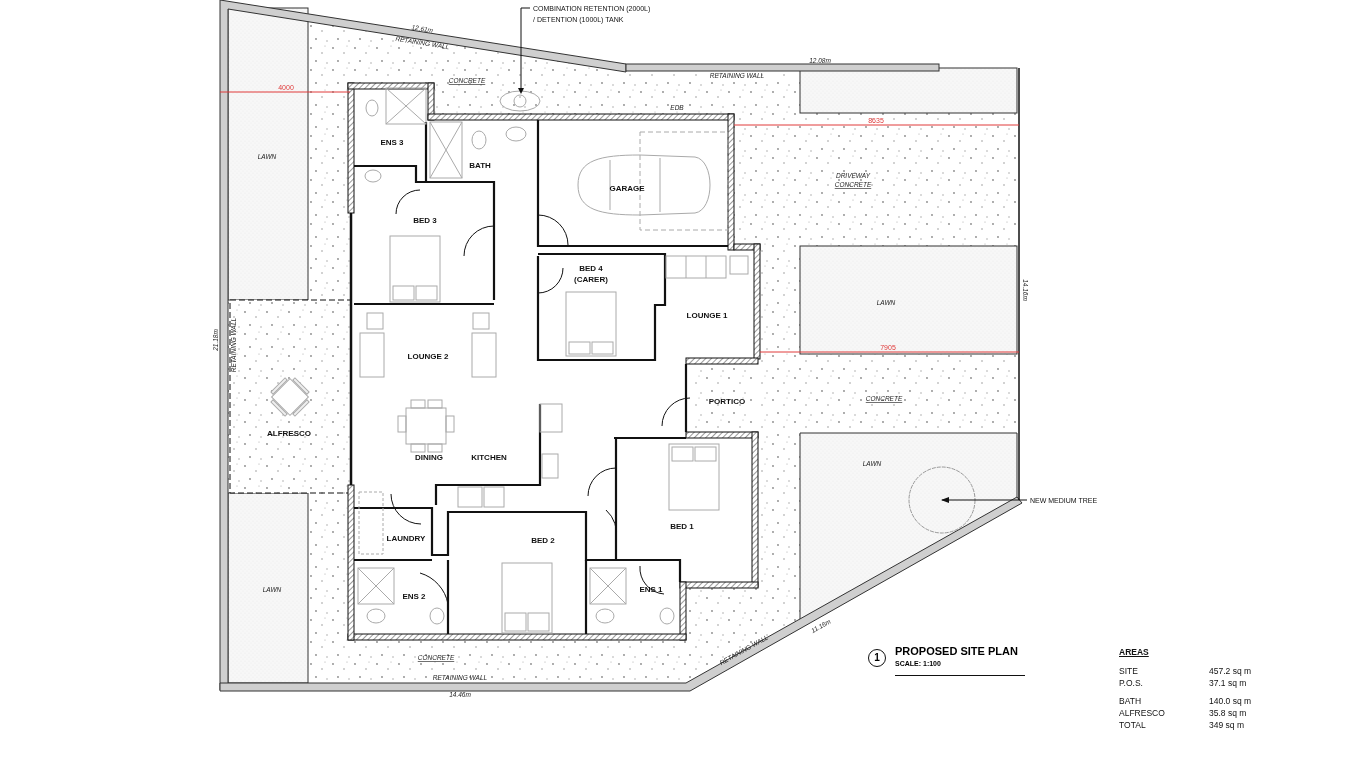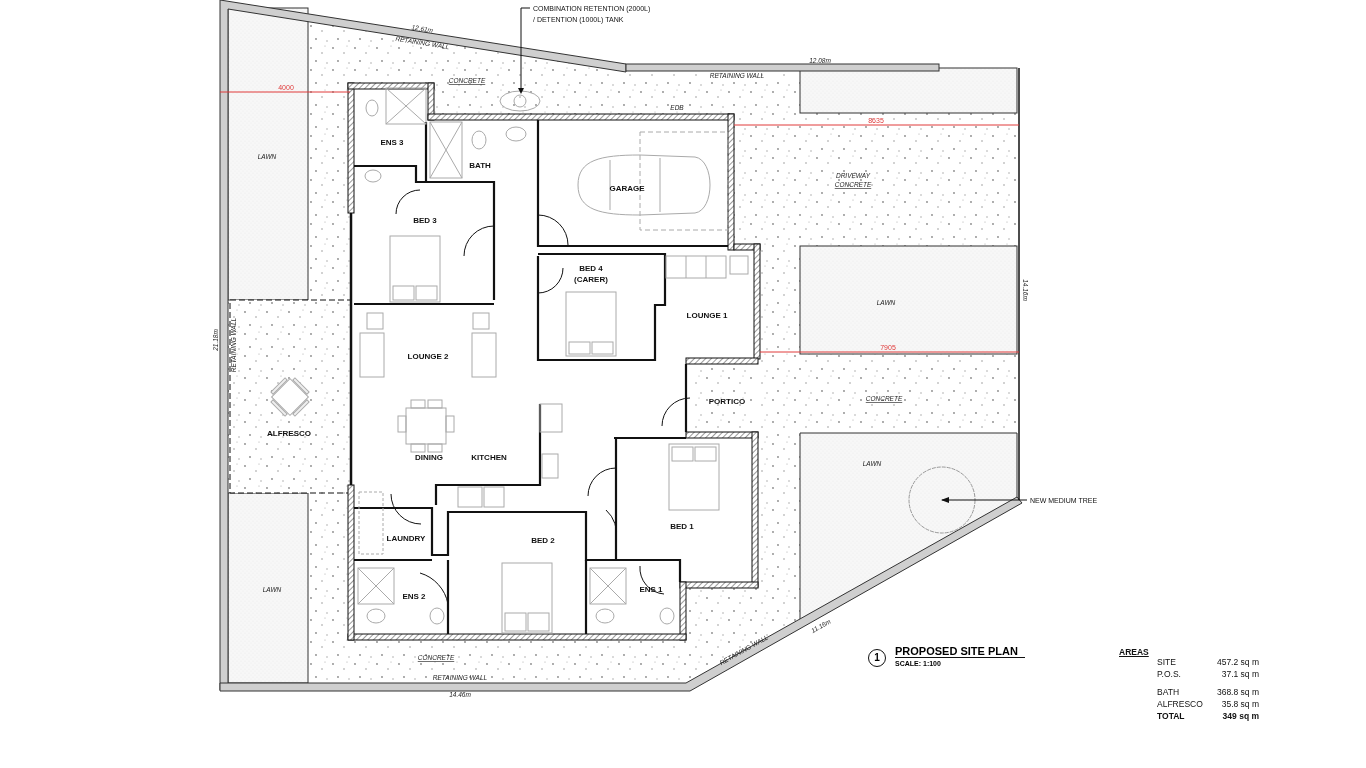--- a/index.html
+++ b/index.html
@@ -9,28 +9,28 @@
   .ital{font-family:"Liberation Sans",sans-serif;font-style:italic;font-size:6.5px;fill:#222;text-anchor:middle;}
   .ul{text-decoration:underline;}
   .dim{font-family:"Liberation Sans",sans-serif;font-size:7px;fill:#e03a3a;text-anchor:middle;}
   .dimk{font-family:"Liberation Sans",sans-serif;font-style:italic;font-size:6.5px;fill:#222;text-anchor:middle;}
   .note{font-family:"Liberation Sans",sans-serif;font-size:7px;fill:#111;}
   .wall{fill:none;stroke:#111;stroke-width:2.2;}
   .thin{fill:none;stroke:#111;stroke-width:1;}
   .furn{fill:none;stroke:#aaa;stroke-width:1;}
   .ret{fill:#cfcfcf;stroke:#333;stroke-width:1;}
   .areas{position:absolute;left:1119px;top:647px;width:140px;font-family:"Liberation Sans",sans-serif;font-size:8.5px;color:#111;}
-  .areas .hdr{font-weight:bold;text-decoration:underline;}
-  .areas .row{display:flex;justify-content:space-between;height:12px;margin-left:38px;}
-  .areas .row .v{width:50px;text-align:right;}
+  .areas .hdr{font-weight:bold;text-decoration:underline;margin-bottom:9px;}
+  .areas .row{display:flex;justify-content:space-between;height:12px;}
+  .areas .row .v{width:50px;text-align:left;}
   .areas .gap{height:6px;}
-  .areas .tot{font-weight:bold;}
+  .areas .tot{font-weight:normal;}
   .title{position:absolute;left:868px;top:645px;font-family:"Liberation Sans",sans-serif;}
   .title .circ{position:absolute;left:0;top:4px;width:16px;height:16px;border:1.5px solid #111;border-radius:50%;font-size:10px;font-weight:bold;text-align:center;line-height:16px;}
-  .title .main{position:absolute;left:27px;top:0;font-size:11px;font-weight:bold;white-space:nowrap;border-bottom:1.5px solid #111;width:130px;padding-bottom:0;}
+  .title .main{position:absolute;left:27px;top:0;font-size:11px;font-weight:bold;white-space:nowrap;border-bottom:1.5px solid #111;width:130px;padding-bottom:18px;}
   .title .scale{position:absolute;left:27px;top:15px;font-size:7px;font-weight:bold;white-space:nowrap;}
 </style>
 </head>
 <body>
 
 <svg width="1366" height="768" viewBox="0 0 1366 768">
   <defs>
     <pattern id="speck" width="22" height="22" patternUnits="userSpaceOnUse">
       <rect width="22" height="22" fill="#fff"></rect>
       <circle cx="3" cy="4" r="0.9" fill="#888"></circle>
@@ -268,21 +268,21 @@
       <span>SITE</span>
       <span class="v">457.2 sq m</span>
     </div>
   <div class="row">
       <span>P.O.S.</span>
       <span class="v">37.1 sq m</span>
     </div>
   <div class="gap"></div>
   <div class="row">
       <span>BATH</span>
-      <span class="v">368.8 sq m</span>
+      <span class="v">140.0 sq m</span>
     </div>
   <div class="row">
       <span>ALFRESCO</span>
       <span class="v">35.8 sq m</span>
     </div>
   <div class="row tot">
       <span>TOTAL</span>
       <span class="v">349 sq m</span>
     </div>
 </div>

